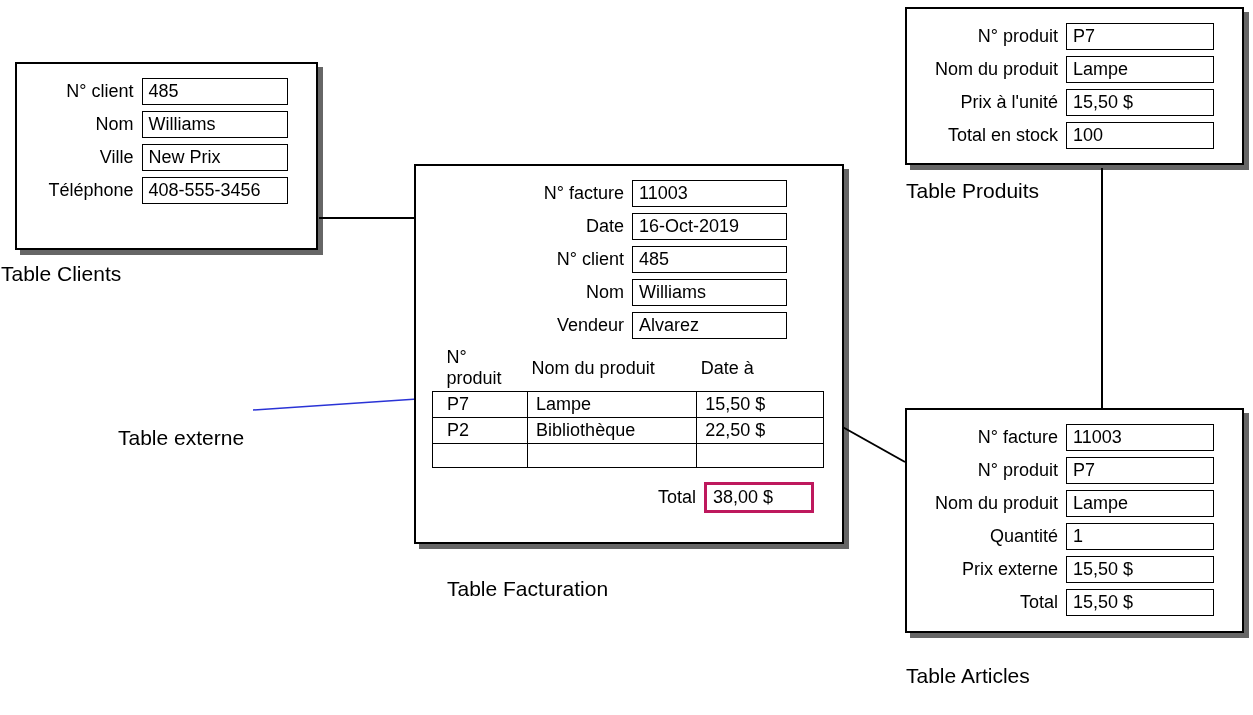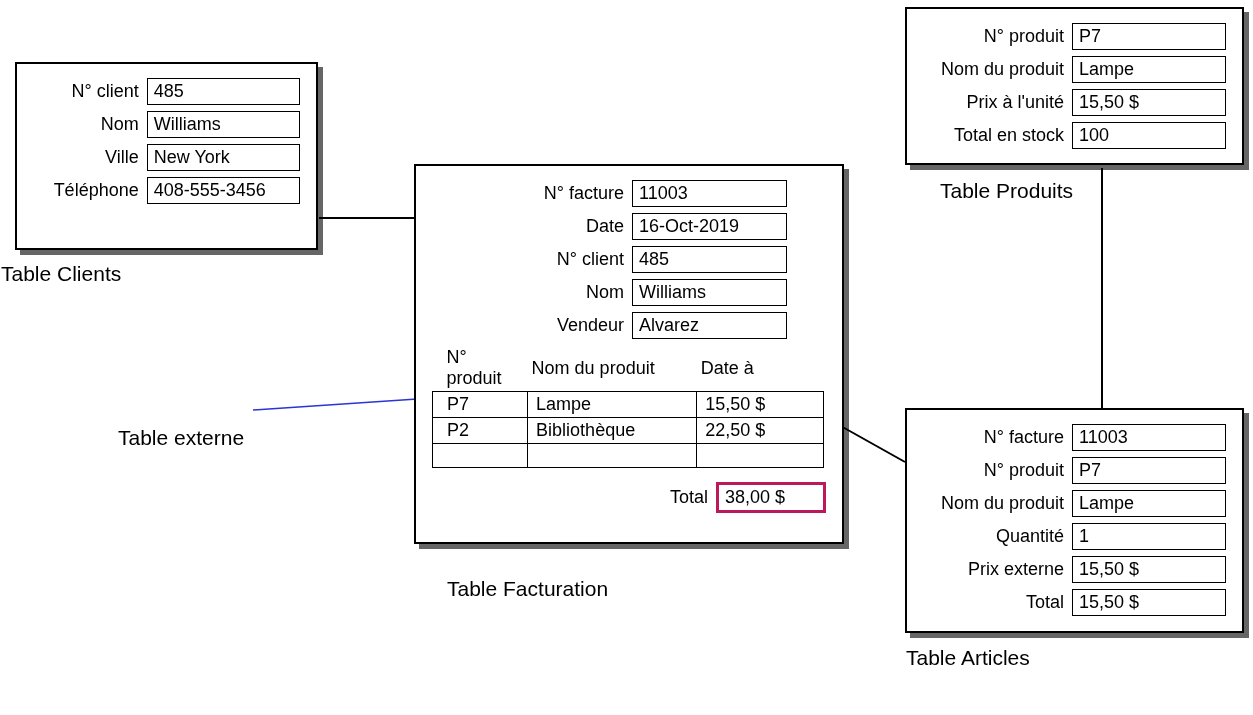--- a/index.html
+++ b/index.html
@@ -12,21 +12,21 @@
     font-family: Arial, Helvetica, sans-serif;
     font-size: 18px;
     background: #fff;
     color: #000;
   }
   .panel {
     position: absolute;
     background: #fff;
     border: 2px solid #000;
     box-shadow: 5px 5px 0 rgba(0,0,0,0.6);
-    padding: 14px 16px 16px 16px;
+    padding: 14px 28px 16px 16px;
   }
   .panel-title {
     position: absolute;
     font-size: 21px;
   }
   .row {
     display: flex;
     align-items: center;
     margin-bottom: 6px;
   }
@@ -128,21 +128,21 @@
   <div class="row">
     <span class="lbl">N° client</span>
     <span class="val">485</span>
   </div>
   <div class="row">
     <span class="lbl">Nom</span>
     <span class="val">Williams</span>
   </div>
   <div class="row">
     <span class="lbl">Ville</span>
-    <span class="val">New York</span>
+    <span class="val">New Prix</span>
   </div>
   <div class="row">
     <span class="lbl">Téléphone</span>
     <span class="val">408-555-3456</span>
   </div>
 </div>
 <div class="panel-title" style="left:1px; top:262px;">Table Clients</div>
 
 <div id="panel-facturation" class="panel" style="left:414px; top:164px; width:430px; height:380px;">
   <div class="top">
@@ -213,21 +213,21 @@
   </div>
   <div class="row">
     <span class="lbl">Prix à l'unité</span>
     <span class="val">15,50 $</span>
   </div>
   <div class="row">
     <span class="lbl">Total en stock</span>
     <span class="val">100</span>
   </div>
 </div>
-<div class="panel-title" style="left:940px; top:179px;">Table Produits</div>
+<div class="panel-title" style="left:906px; top:179px;">Table Produits</div>
 
 <div id="panel-articles" class="panel" style="left:905px; top:408px; width:339px; height:225px;">
   <div class="row">
     <span class="lbl">N° facture</span>
     <span class="val">11003</span>
   </div>
   <div class="row">
     <span class="lbl">N° produit</span>
     <span class="val">P7</span>
   </div>
@@ -241,15 +241,15 @@
   </div>
   <div class="row">
     <span class="lbl">Prix externe</span>
     <span class="val">15,50 $</span>
   </div>
   <div class="row">
     <span class="lbl">Total</span>
     <span class="val">15,50 $</span>
   </div>
 </div>
-<div class="panel-title" style="left:906px; top:646px;">Table Articles</div>
+<div class="panel-title" style="left:906px; top:664px;">Table Articles</div>
 
 <div class="annot" style="left:118px; top:398px;margin-top:28px;">Table externe</div>
 
 </body></html>

